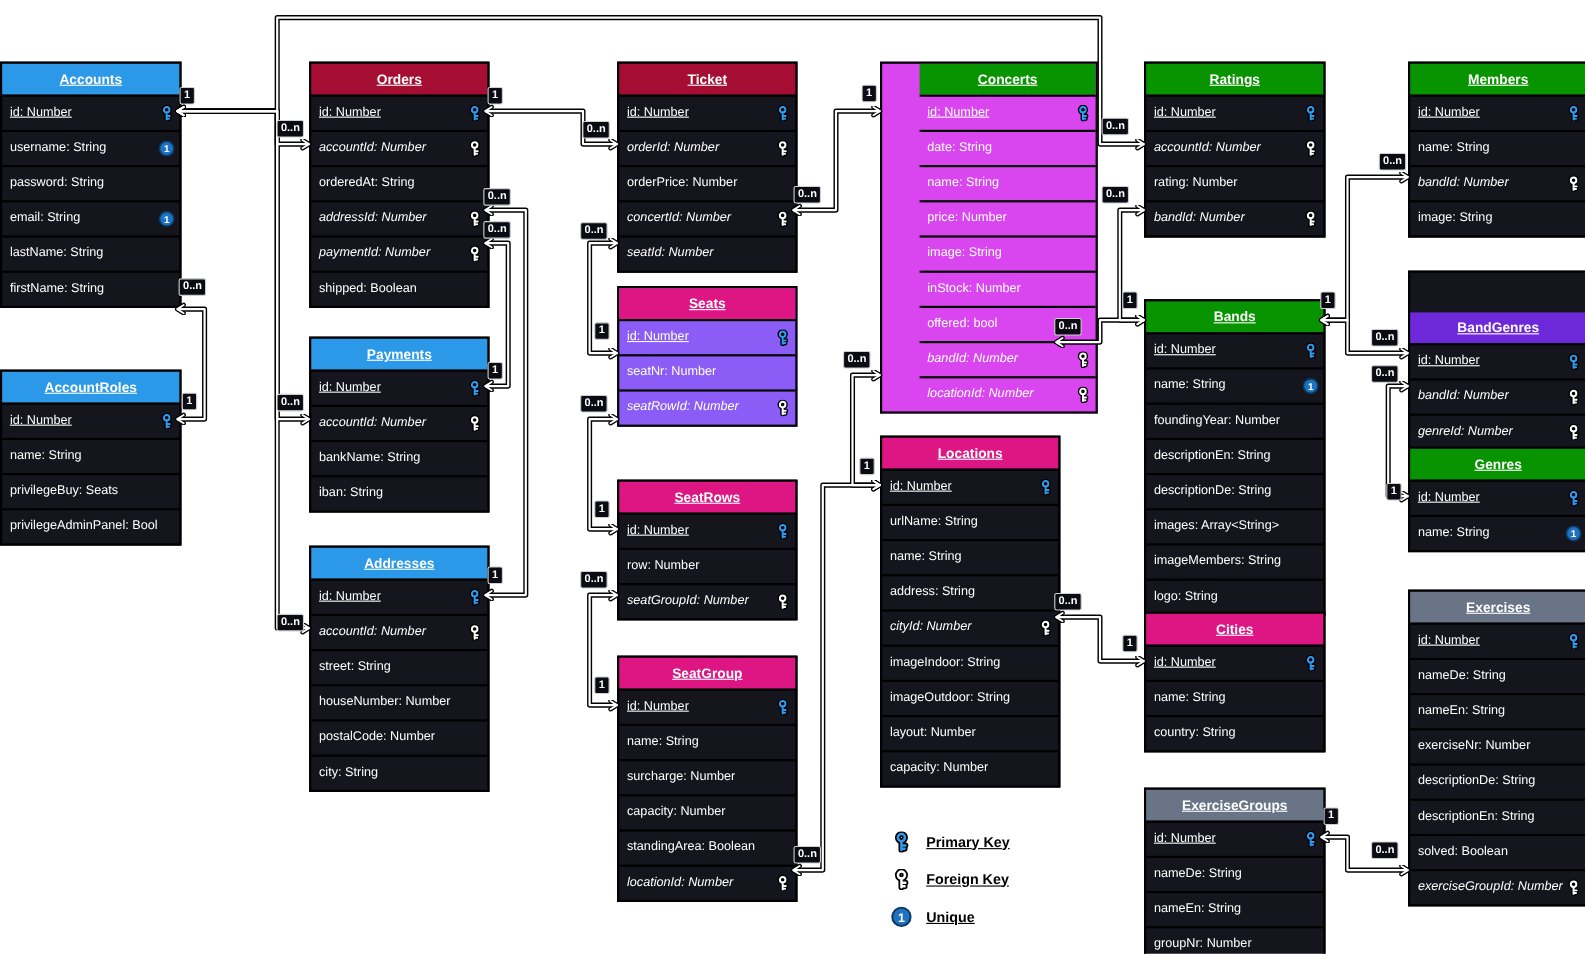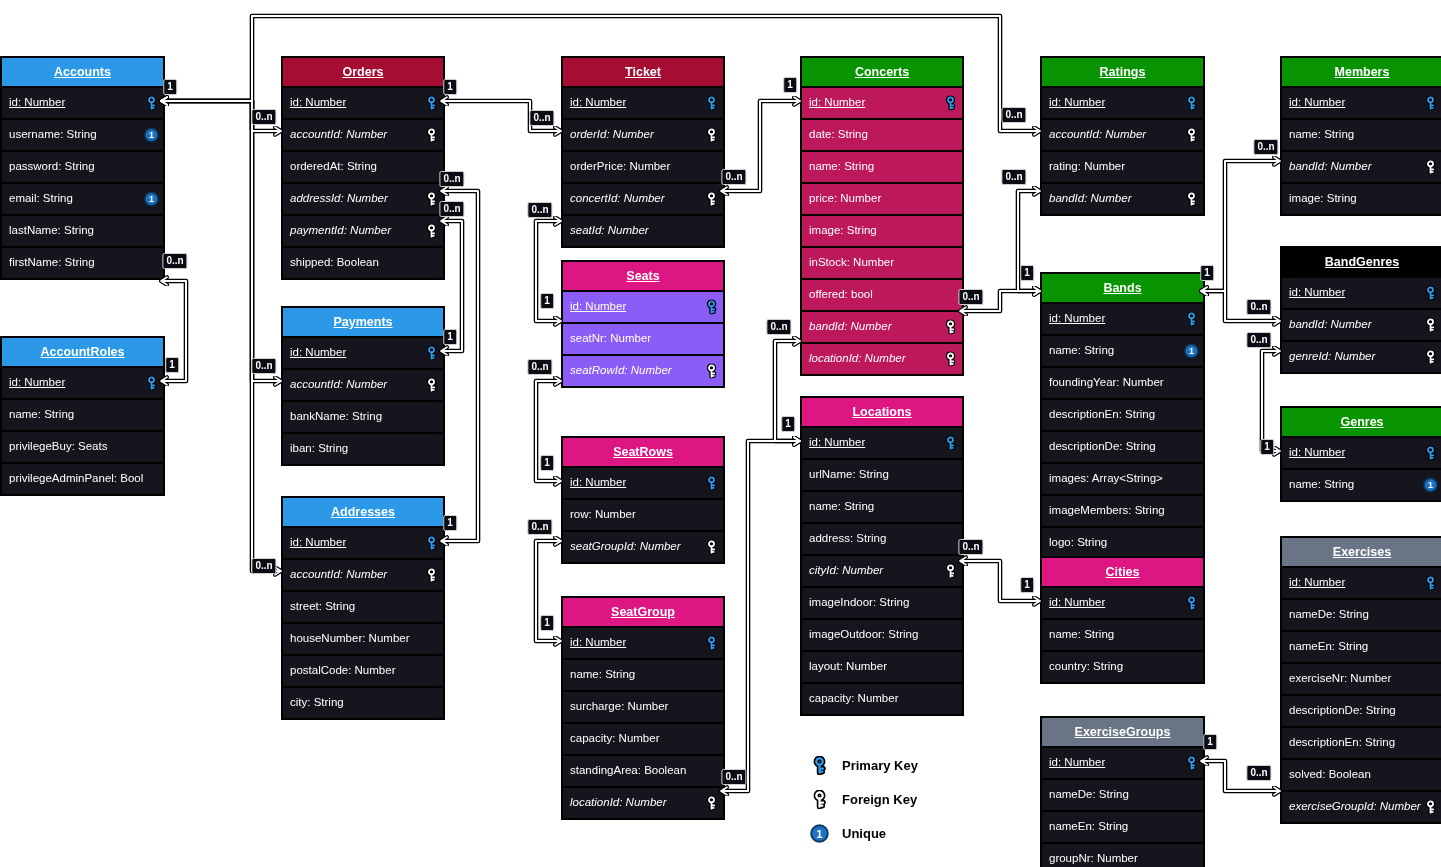--- a/index.html
+++ b/index.html
@@ -496,21 +496,21 @@
                   <g stroke="#ffffff" stroke-width="1.9">
                     <circle cx="8" cy="4.6" r="2.7"></circle>
                     <path d="M8 7.3 L8 14 M8 10.6 L11 10.6 M8 13.2 L10.4 13.2"></path>
                   </g>
                 </g>
               </svg>
             </span>
   </div>
         </div>
   </div>
-      <div class="entity" style="left: 800px; top: 56px; width: 160px; background: #be185d;">
+      <div class="entity" style="left: 800px; top: 56px; width: 160px; background: #d946ef; padding-left: 34px;">
     <div class="entity-header" style="background: rgb(8, 148, 0);">Concerts</div>
     <div class="entity-fields">
           <div class="field-row">
     <span class="field-label pk">id: Number</span>
     <span class="field-icon">
               <svg viewBox="0 0 16 16" width="100%" height="100%">
                 <g fill="none" stroke-linecap="round" stroke-linejoin="round">
                   <g stroke="#000000" stroke-width="4.6">
                     <circle cx="8" cy="4.6" r="2.7"></circle>
                     <path d="M8 7.3 L8 14 M8 10.6 L11 10.6 M8 13.2 L10.4 13.2"></path>
@@ -870,21 +870,21 @@
               </svg>
             </span>
   </div>
           <div class="field-row no-icon">
     <span class="field-label">image: String</span>
     
   </div>
         </div>
   </div>
       <div class="entity" style="left: 1280px; top: 246px; width: 160px; background: rgb(21, 21, 30);">
-    <div class="entity-header" style="background: #000000;">BandGenres</div>
+    <div class="entity-header" style="background: #6d28d9; margin-top: 36px;">BandGenres</div>
     <div class="entity-fields">
           <div class="field-row">
     <span class="field-label pk">id: Number</span>
     <span class="field-icon">
               <svg viewBox="0 0 16 16" width="100%" height="100%">
                 <g fill="none" stroke-linecap="round" stroke-linejoin="round">
                   <g stroke="#000000" stroke-width="4.6">
                     <circle cx="8" cy="4.6" r="2.7"></circle>
                     <path d="M8 7.3 L8 14 M8 10.6 L11 10.6 M8 13.2 L10.4 13.2"></path>
                   </g>
@@ -1121,21 +1121,21 @@
       <div class="badge" style="left: 1207px; top: 273px;">1</div>
       <div class="badge" style="left: 1259px; top: 307px;">0..n</div>
       <div class="badge" style="left: 1259px; top: 340px;">0..n</div>
       <div class="badge" style="left: 1267px; top: 447px;">1</div>
       <div class="badge" style="left: 971px; top: 547px;">0..n</div>
       <div class="badge" style="left: 1027px; top: 585px;">1</div>
       <div class="badge" style="left: 1259px; top: 773px;">0..n</div>
       <div class="badge" style="left: 1210px; top: 742px;">1</div>
     </div>
 
-  <div id="legend" style="left: 810px; top: 756px;">
+  <div id="legend" style="left: 810px; top: 756px; text-decoration: underline;">
     <div class="legend-item">
       <span class="legend-icon">
           <svg viewBox="0 0 16 16" width="100%" height="100%">
             <g fill="none" stroke-linecap="round" stroke-linejoin="round">
               <g stroke="#000000" stroke-width="4.6">
                 <circle cx="8" cy="4.6" r="2.7"></circle>
                 <path d="M8 7.3 L8 14 M8 10.6 L11 10.6 M8 13.2 L10.4 13.2"></path>
               </g>
               <g stroke="#2d9bf0" stroke-width="1.9">
                 <circle cx="8" cy="4.6" r="2.7"></circle>

